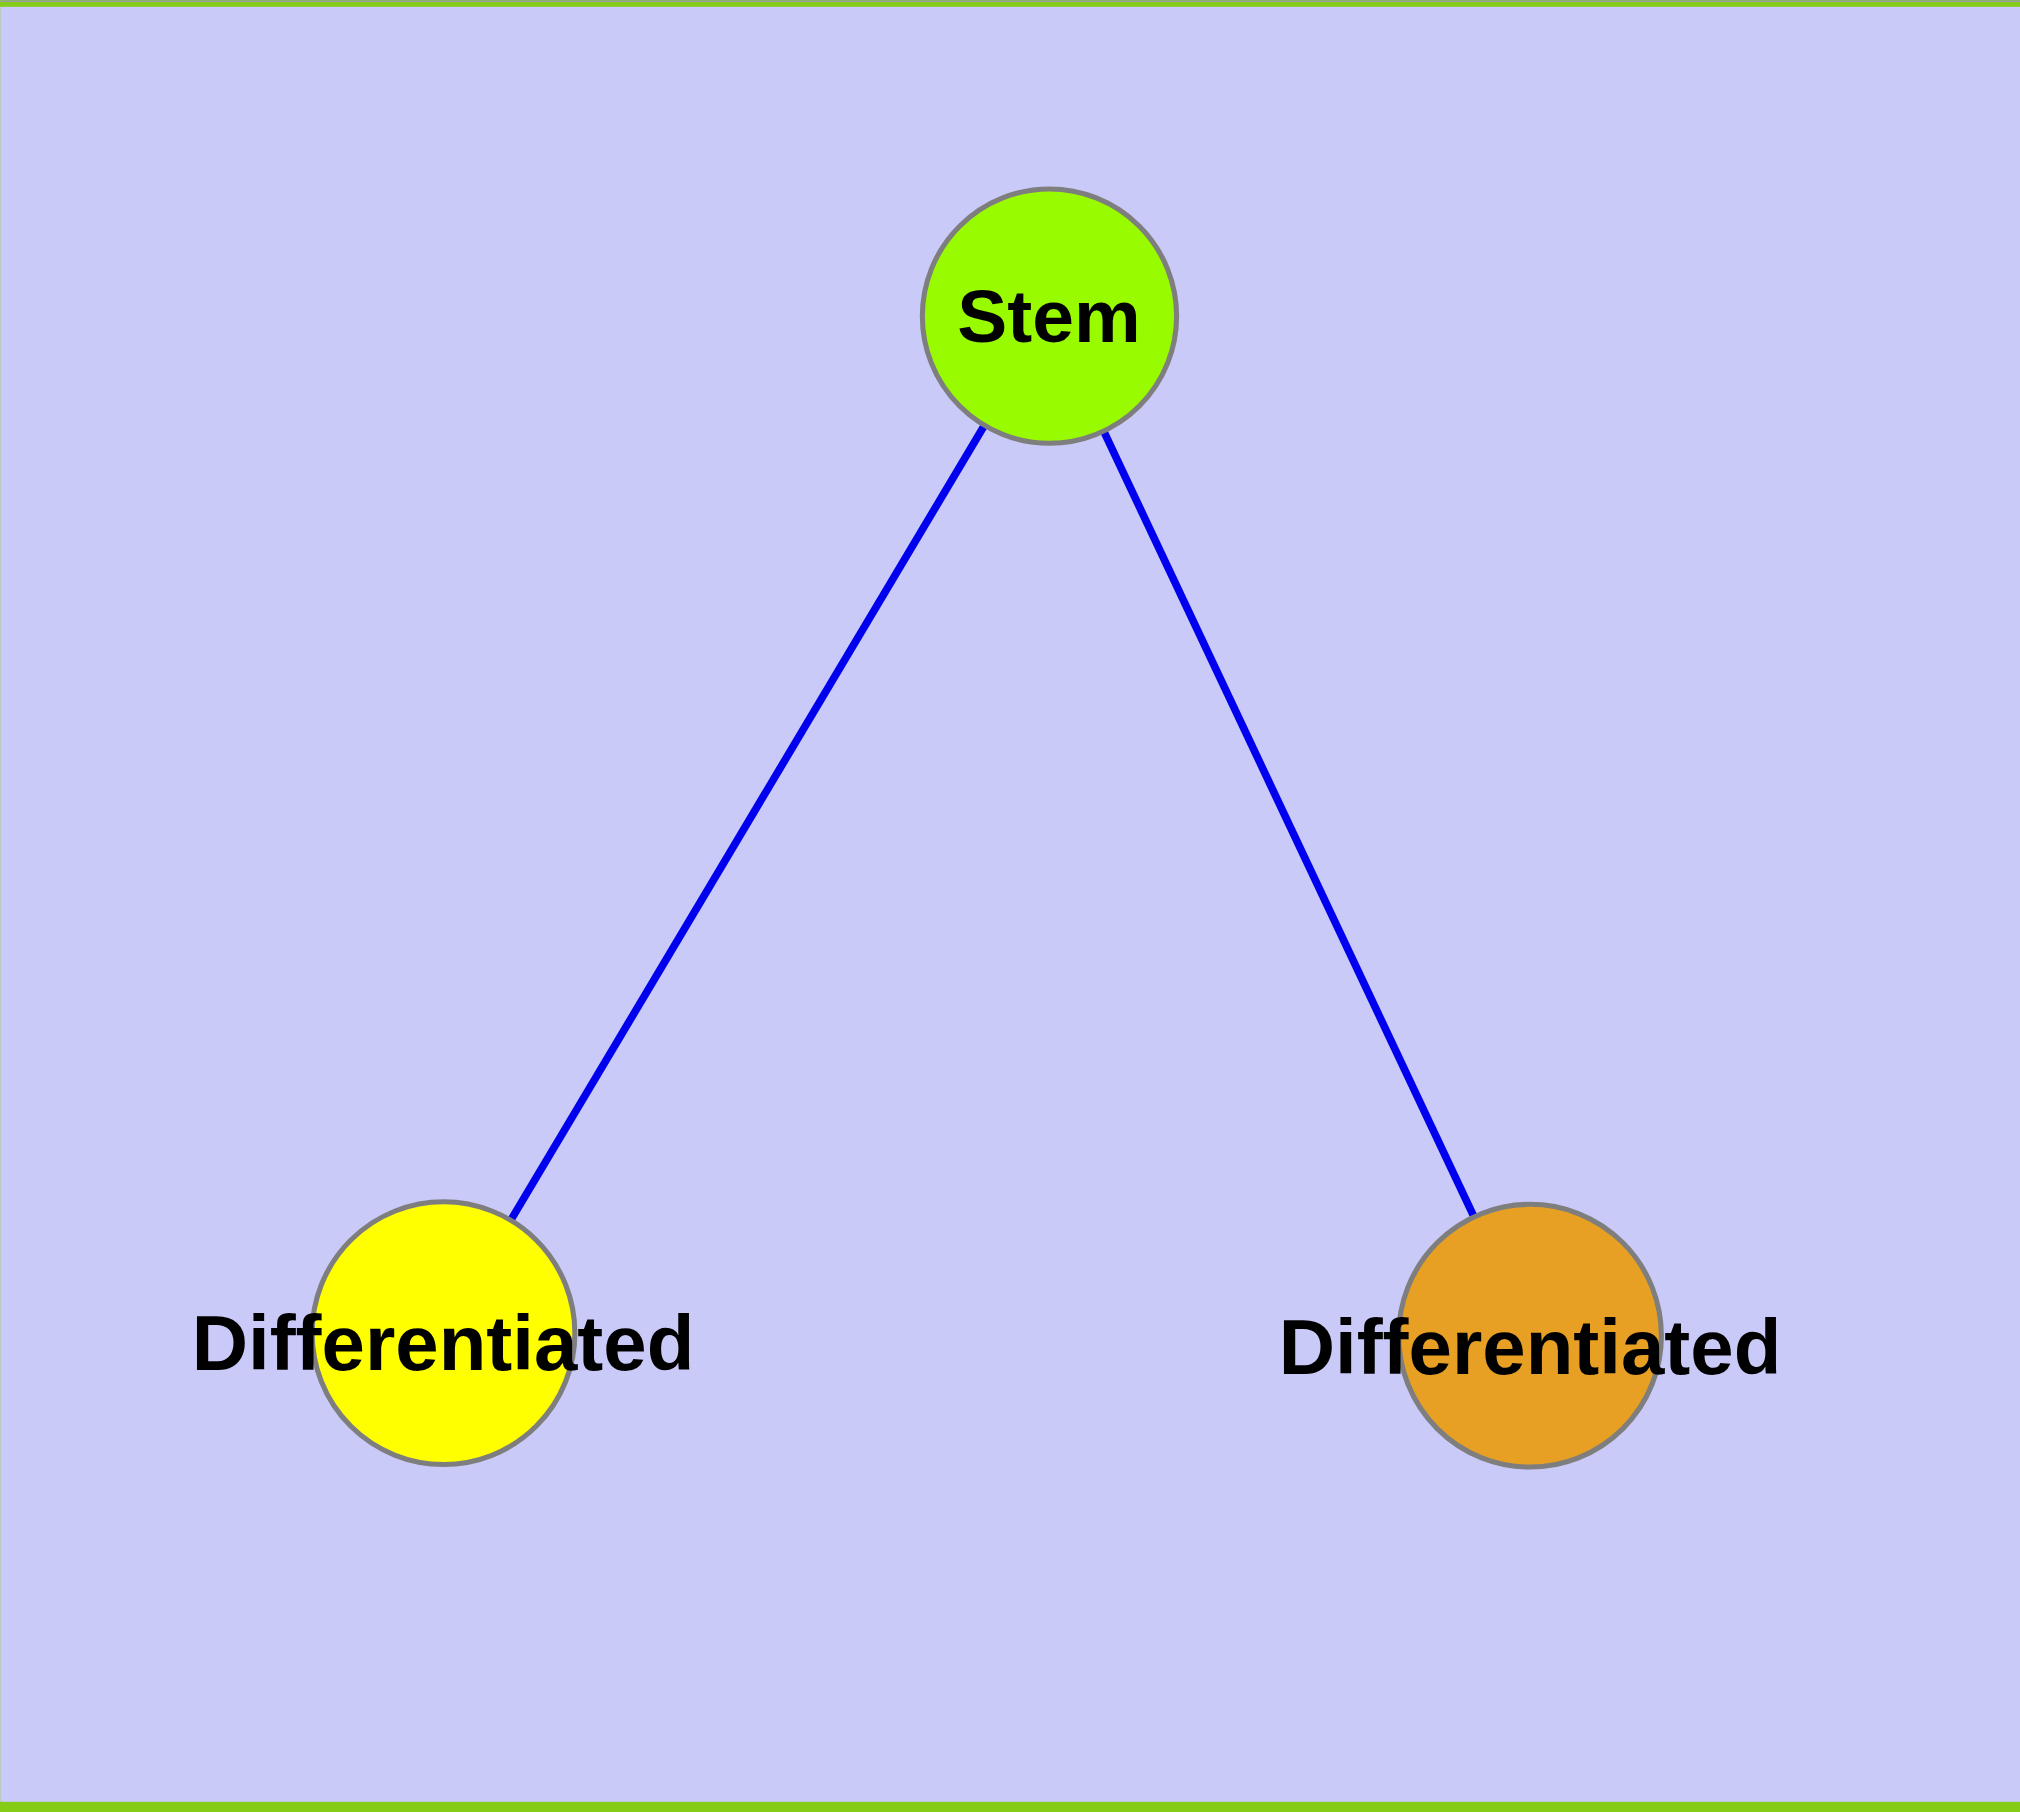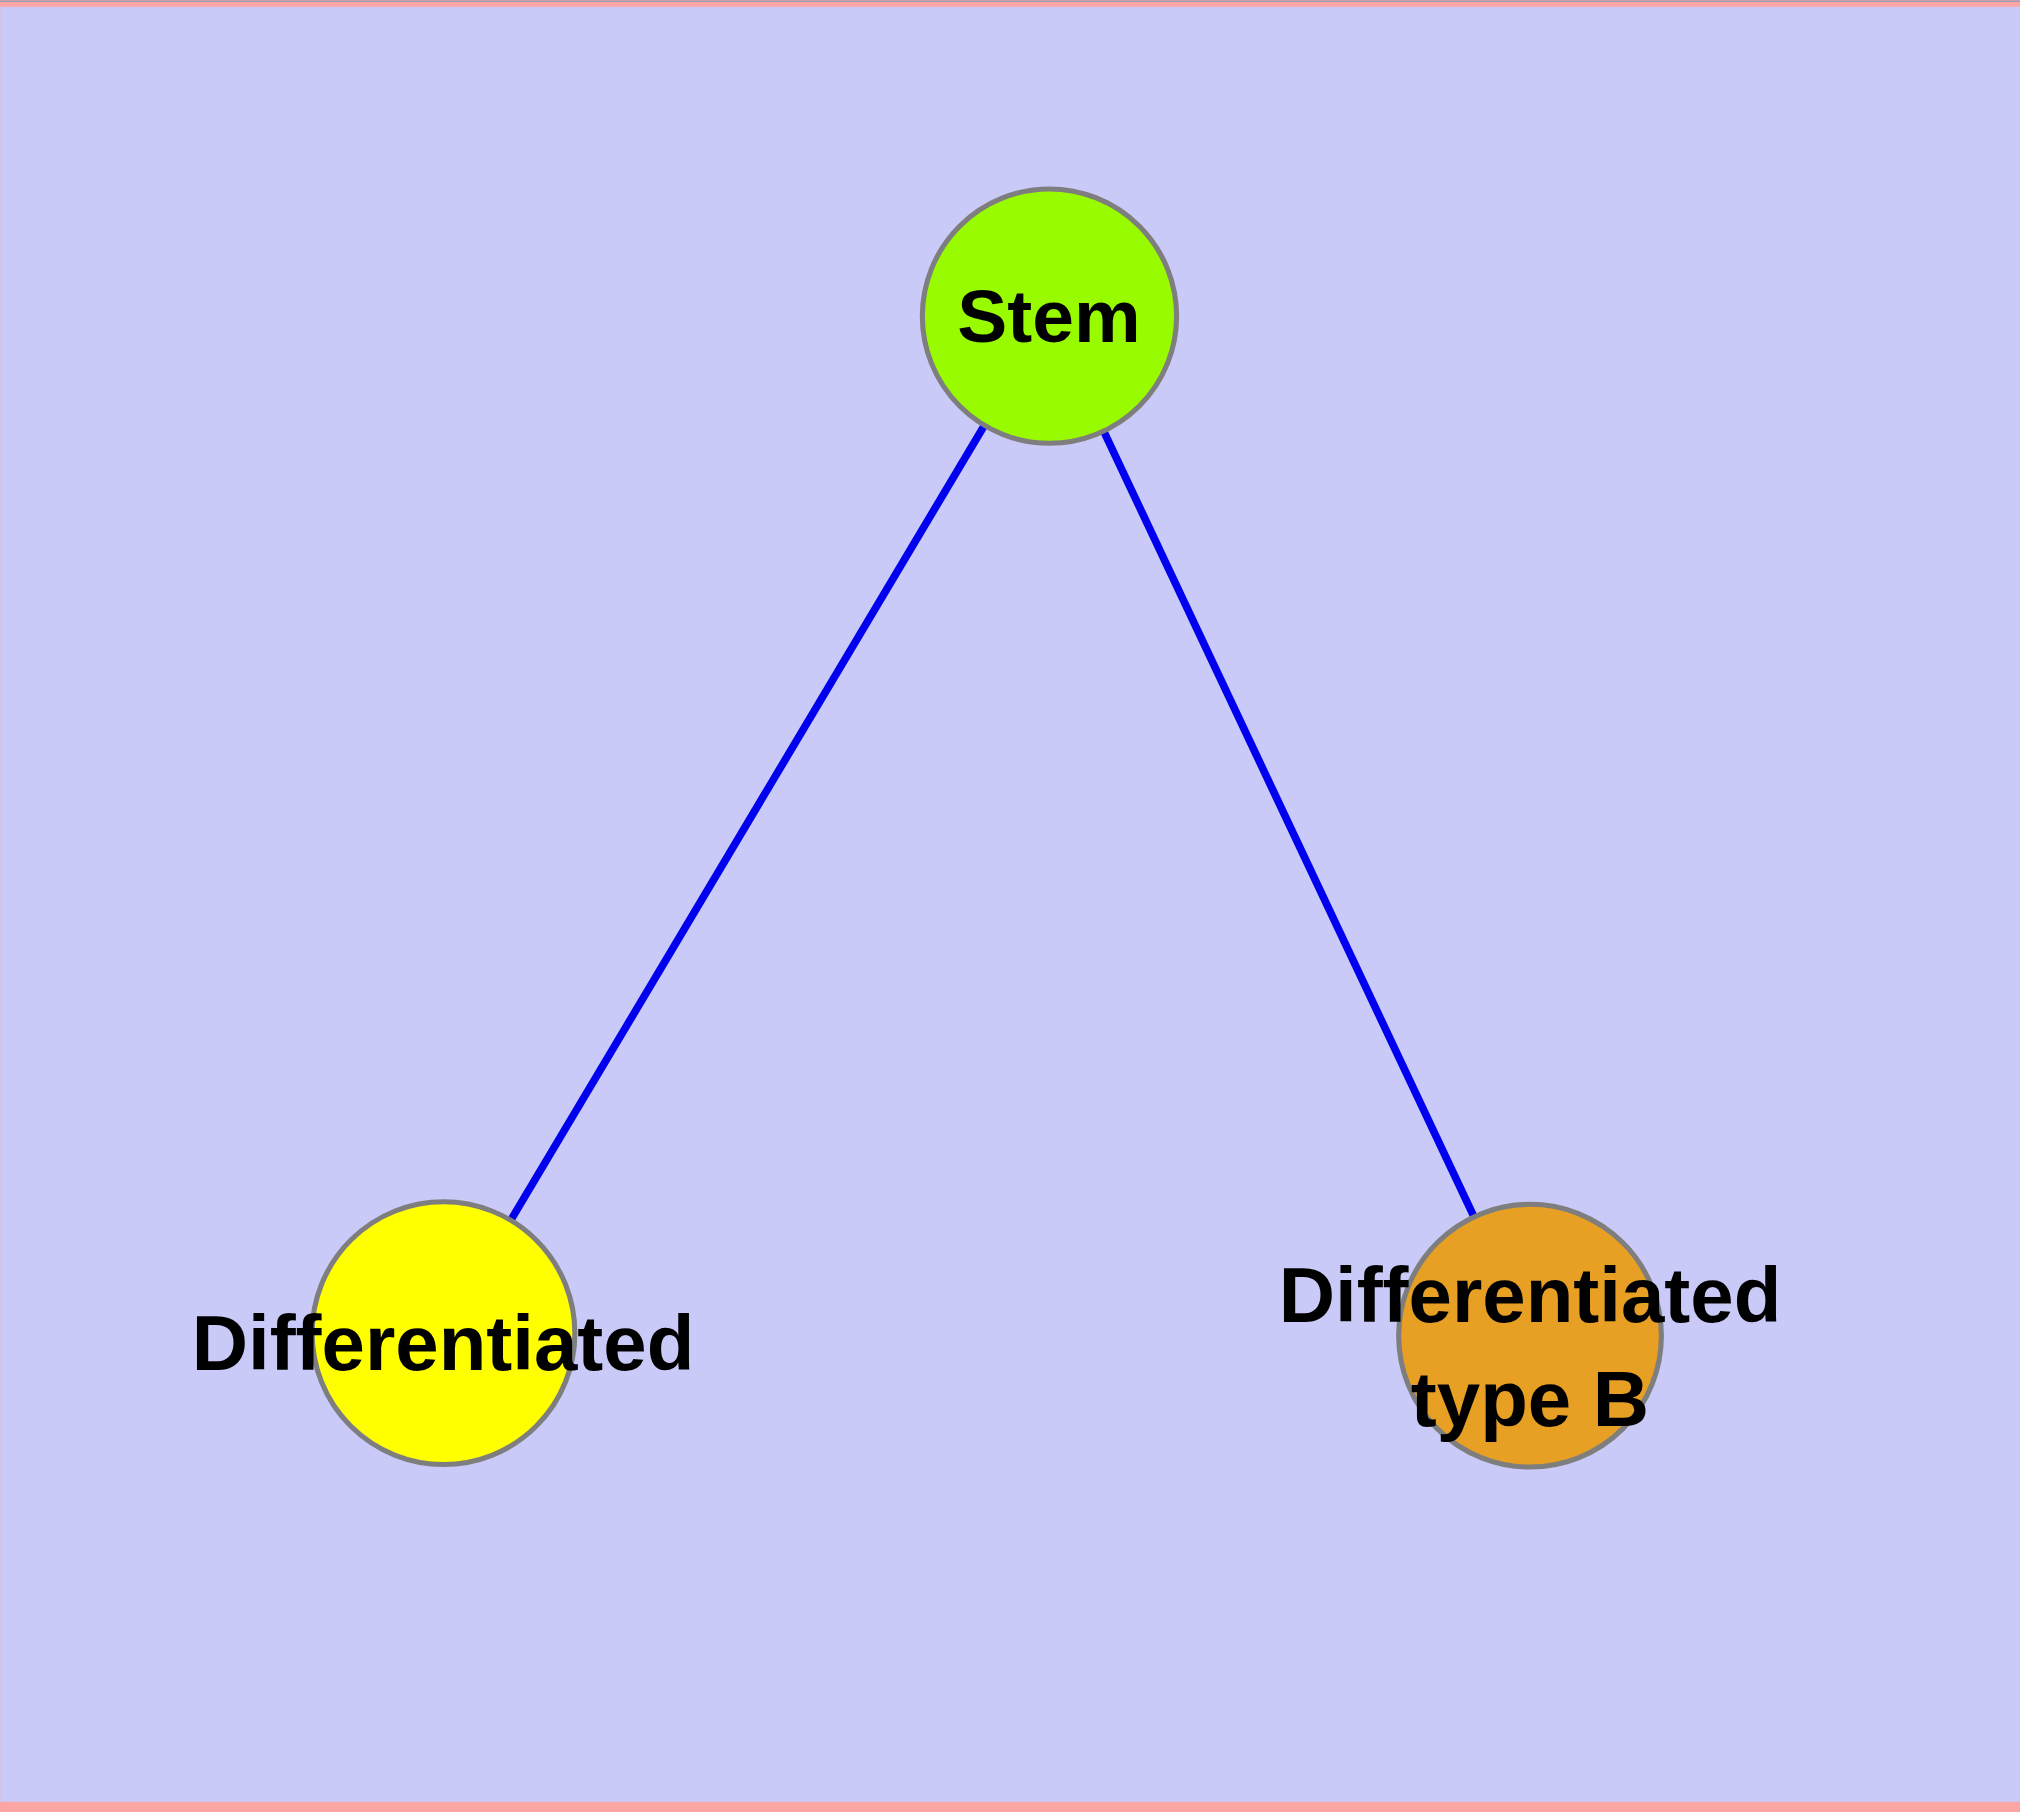--- a/index.html
+++ b/index.html
@@ -4,21 +4,21 @@
 <style>
   html, body {
     margin: 0;
     padding: 0;
     background: #ffffff;
   }
   .canvas {
     position: relative;
     width: 2021px;
     height: 1812px;
-    background: #fca5a5;
+    background: #84cc16;
     overflow: hidden;
     font-family: "Liberation Sans", sans-serif;
   }
   .diagram-svg {
     position: absolute;
     left: 0;
     top: 0;
     width: 2021px;
     height: 1812px;
   }
@@ -60,17 +60,16 @@
   </svg>
 
   <div class="node-label stem" style="left:1049px; top:316px;">Stem</div>
 
   <div class="node-label diff" style="left:443px; top:1337px;">
     <span class="label-line">Differentiated</span>
   </div>
 
   <div class="node-label diff" style="left:1530px; top:1341px;">
     <span class="label-line">Differentiated</span>
-    <span class="label-line">type B</span>
   </div>
 
 </div>
 
 
 </body></html>

